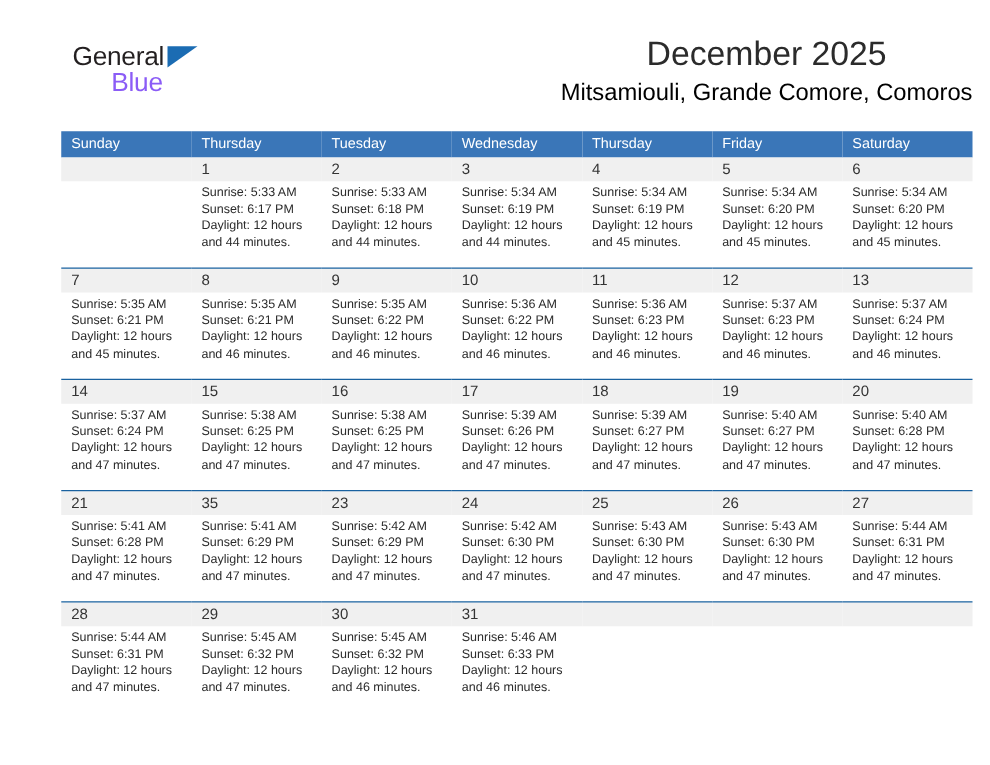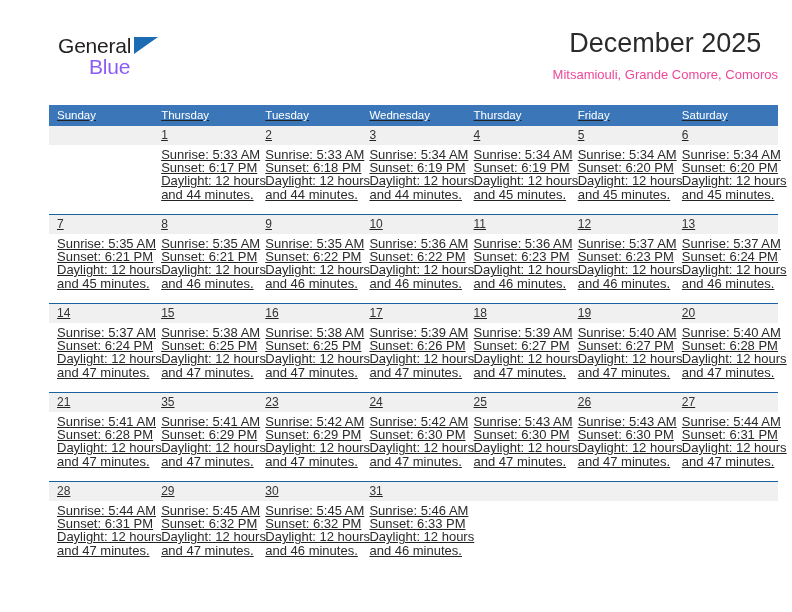--- a/index.html
+++ b/index.html
@@ -72,34 +72,33 @@
     text-align: right;
   }
   .cal-title {
     font-size: 27px;
     color: #2b2b2b;
     line-height: 34px;
     white-space: nowrap;
     text-align: center;
   }
   .cal-subtitle {
-    font-size: 13px;
-    color: #ec4899;
+    font-size: 19px;
+    color: #000000;
     line-height: 20px;
     margin-top: 5px;
     white-space: nowrap;
   }
 
   
   .calendar {
     position: absolute;
     left: 29px;
     top: 105px;
     width: 729px;
-    text-decoration: underline;
   }
   table.cal-table {
     width: 729px;
     border-collapse: collapse;
     table-layout: fixed;
   }
   table.cal-table th {
     background: #3a76b8;
     color: #ffffff;
     font-size: 11.5px;
@@ -124,21 +123,21 @@
     color: #333333;
     line-height: 17px;
     padding: 1px 0 1px 8px;
     height: 17px;
   }
   .daynum.empty {
     color: transparent;
   }
   .dayinfo {
     padding: 3px 7px 0 8px;
-    font-size: 13px;
+    font-size: 10px;
     line-height: 13.2px;
     color: #2b2b2b;
   }
   .dayinfo div {
     white-space: nowrap;
   }
 </style>
 </head>
 <body>
 

